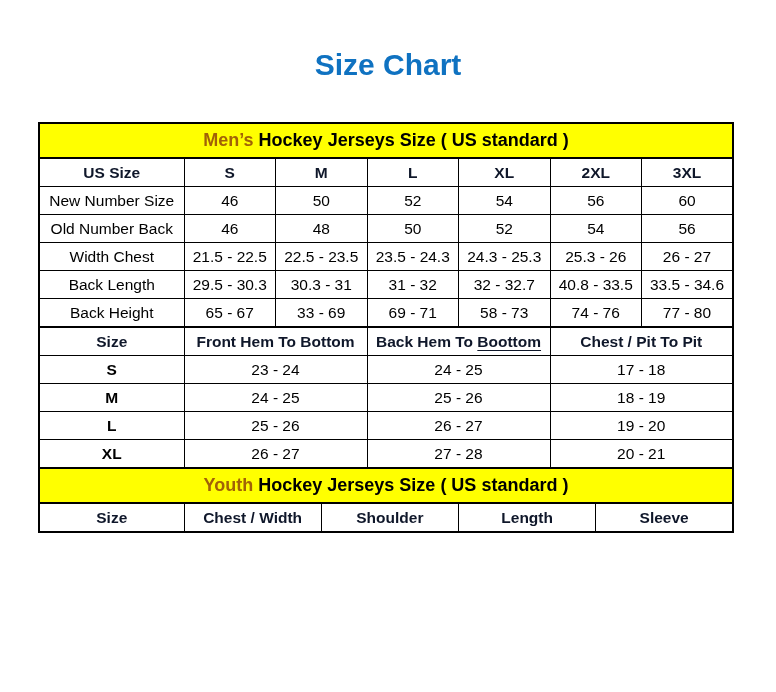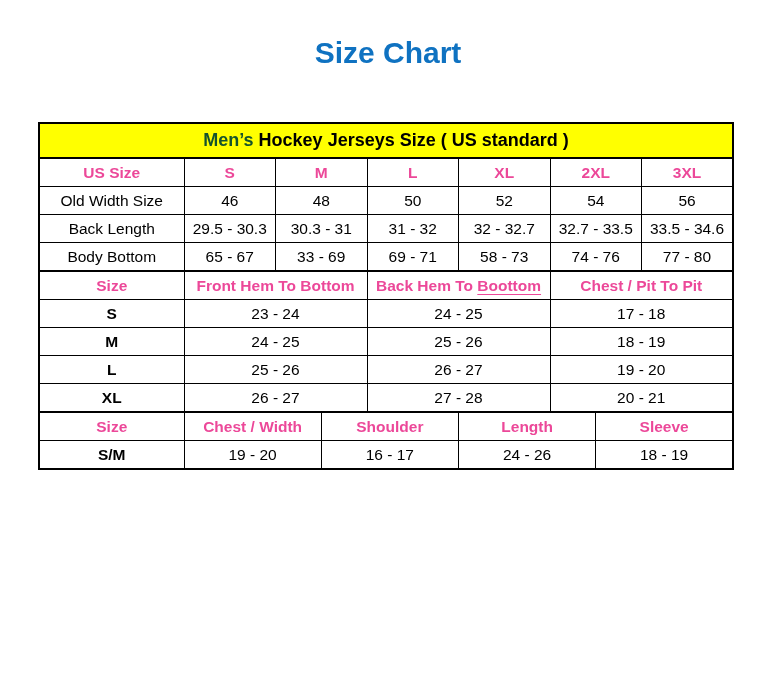--- a/index.html
+++ b/index.html
@@ -9,21 +9,21 @@
     font-family: "Liberation Sans", sans-serif;
   }
   .page {
     position: relative;
     width: 776px;
     height: 692px;
     background: #ffffff;
     overflow: hidden;
   }
   .title {
-    margin: 0;
+    margin: 12px;
     padding-top: 36px;
     text-align: center;
     font-size: 30px;
     font-weight: bold;
     color: #0f72c1;
   }
   .chart {
     position: absolute;
     left: 38px;
     top: 122px;
@@ -48,26 +48,26 @@
     white-space: nowrap;
   }
   td.band {
     background: #ffff00;
     height: 33px;
     font-size: 18px;
     font-weight: bold;
     color: #000;
     border: 2px solid #000;
   }
-  .hl { color: #14532d; margin-top: 13px; }
+  .hl { color: #a16207; margin-top: 13px; }
   th.col-head {
     height: 27px;
     font-size: 15.5px;
     font-weight: bold;
-    color: #ec4899;
+    color: #0f172a;
     background: #ffffff;
   }
   td.cell {
     height: 27px;
     font-size: 15.5px;
     font-weight: normal;
     color: #000;
     background: #ffffff;
   }
   td.cell.bold-label { font-weight: bold; }
@@ -106,39 +106,57 @@
       <tr>
         <th class="col-head">US Size</th>
         <th class="col-head">S</th>
         <th class="col-head">M</th>
         <th class="col-head">L</th>
         <th class="col-head">XL</th>
         <th class="col-head">2XL</th>
         <th class="col-head">3XL</th>
       </tr>
       <tr>
-        <td class="cell">Old Width Size</td>
+        <td class="cell">New Number Size</td>
+        <td class="cell">46</td>
+        <td class="cell">50</td>
+        <td class="cell">52</td>
+        <td class="cell">54</td>
+        <td class="cell">56</td>
+        <td class="cell">60</td>
+      </tr>
+      <tr>
+        <td class="cell">Old Number Back</td>
         <td class="cell">46</td>
         <td class="cell">48</td>
         <td class="cell">50</td>
         <td class="cell">52</td>
         <td class="cell">54</td>
         <td class="cell">56</td>
       </tr>
       <tr>
+        <td class="cell">Width Chest</td>
+        <td class="cell">21.5 - 22.5</td>
+        <td class="cell">22.5 - 23.5</td>
+        <td class="cell">23.5 - 24.3</td>
+        <td class="cell">24.3 - 25.3</td>
+        <td class="cell">25.3 - 26</td>
+        <td class="cell">26 - 27</td>
+      </tr>
+      <tr>
         <td class="cell">Back Length</td>
         <td class="cell">29.5 - 30.3</td>
         <td class="cell">30.3 - 31</td>
         <td class="cell">31 - 32</td>
         <td class="cell">32 - 32.7</td>
-        <td class="cell">32.7 - 33.5</td>
+        <td class="cell">40.8 - 33.5</td>
         <td class="cell">33.5 - 34.6</td>
       </tr>
       <tr>
-        <td class="cell">Body Bottom</td>
+        <td class="cell">Back Height</td>
         <td class="cell">65 - 67</td>
         <td class="cell">33 - 69</td>
         <td class="cell">69 - 71</td>
         <td class="cell">58 - 73</td>
         <td class="cell">74 - 76</td>
         <td class="cell">77 - 80</td>
       </tr>
     </tbody>
       </table>
 
@@ -185,31 +203,27 @@
 
     <table class="size-table">
       <colgroup>
         <col class="first-col">
           <col>
           <col>
           <col>
           <col>
       </colgroup>
       <tbody>
+          <tr>
+        <td class="band" colspan="5"><span class="hl">Youth</span><span> Hockey Jerseys Size ( US standard )</span></td>
+      </tr>
       <tr>
         <th class="col-head">Size</th>
         <th class="col-head">Chest / Width</th>
         <th class="col-head">Shoulder</th>
         <th class="col-head">Length</th>
         <th class="col-head">Sleeve</th>
       </tr>
-      <tr>
-        <td class="cell bold-label">S/M</td>
-        <td class="cell">19 - 20</td>
-        <td class="cell">16 - 17</td>
-        <td class="cell">24 - 26</td>
-        <td class="cell">18 - 19</td>
-      </tr>
     </tbody>
       </table>
 
   </div>
 </div>
 
 </body></html>

